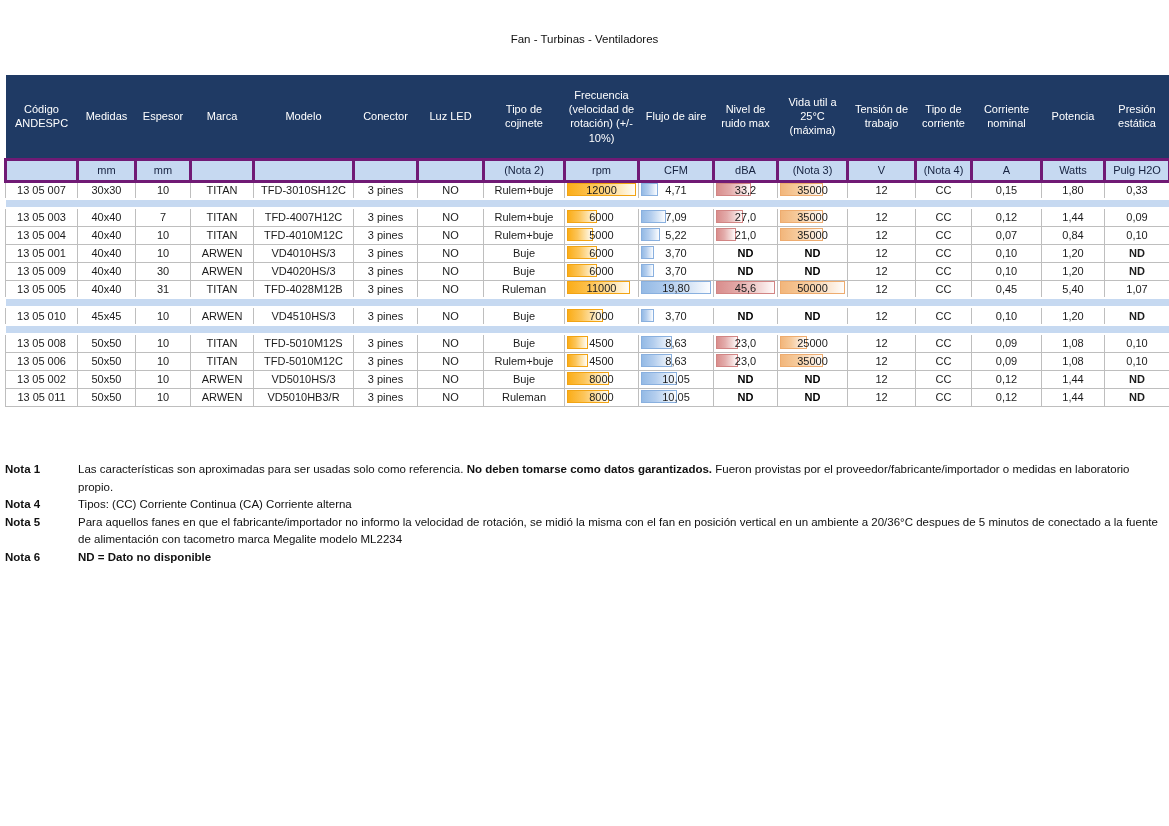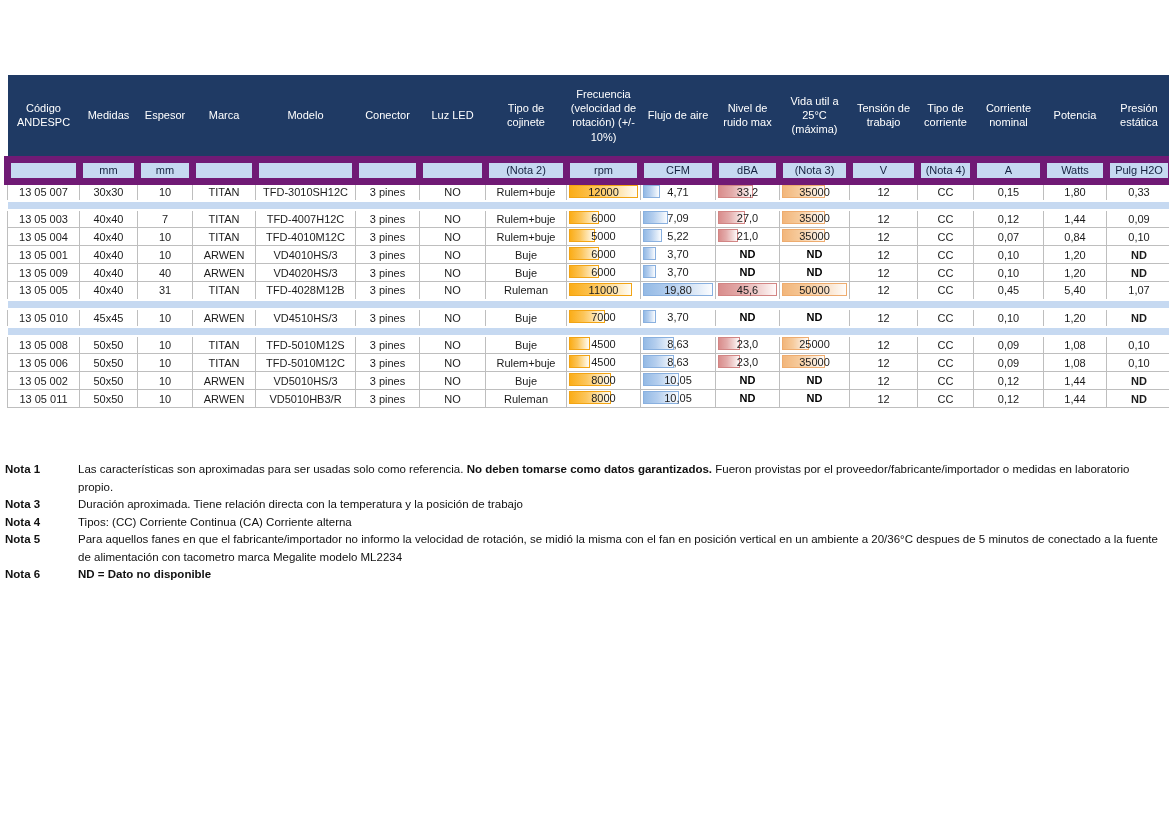--- a/index.html
+++ b/index.html
@@ -19,21 +19,21 @@
   }
   table.spec th{
     background:var(--header-bg);color:var(--header-text);font-weight:normal;
     height:84px;vertical-align:middle;text-align:center;padding:2px 3px;line-height:1.3;border:0;
   }
   table.spec td{
     height:18px;text-align:center;vertical-align:middle;padding:0 2px;
     border:1px solid var(--grid);color:#1c1c1c;white-space:nowrap;
   }
   tr.units td{
-    background:var(--band);height:22px;border:7px solid #701a75;color:#15213f;
+    background:var(--band);height:22px;border:3px solid #701a75;color:#15213f;
   }
   tr.sep td{
     background:var(--band);height:9px;border-left:1px solid #fff;border-right:1px solid #fff;
     border-top:2px solid #FFFFFF;border-bottom:2px solid #FFFFFF;padding:0;
   }
   .nd{font-weight:bold;color:#000;}
   .barwrap{position:relative;width:100%;height:15px;}
   .bar{position:absolute;left:0;top:0;height:13px;z-index:0;}
   .bar-rpm {background:linear-gradient(90deg,#FBAD18 0%,#FCC55A 40%,#FEE9BC 78%,#FFFDF8 100%);border:1px solid #F2A414;}
   .bar-cfm {background:linear-gradient(90deg,#94BAE5 0%,#B4CEEE 40%,#E0EBF8 78%,#FCFDFF 100%);border:1px solid #89B0DF;}
@@ -42,20 +42,21 @@
   .val{position:relative;z-index:1;display:block;line-height:15px;text-align:center;}
   .notes{position:absolute;left:5px;top:461px;width:1161px;font-size:11.5px;line-height:17.5px;color:#111;}
   .note{display:flex;align-items:flex-start;}
   .note-label{width:73px;flex:none;font-weight:bold;}
   .note-text{flex:1;}
 </style>
 </head>
 <body>
 
 <div class="titles">
+  <div>Fan - Turbinas - Ventiladores</div>
 </div>
 
 <table class="spec">
   <colgroup>
     <col style="width:72px">
       <col style="width:58px">
       <col style="width:55px">
       <col style="width:63px">
     <col style="width:100px">
       <col style="width:64px">
@@ -267,21 +268,21 @@
         </td>
         <td>12</td>
         <td>CC</td>
         <td>0,10</td>
         <td>1,20</td>
         <td class="nd">ND</td>
       </tr>
       <tr>
         <td>13 05 009</td>
         <td>40x40</td>
-        <td>40</td>
+        <td>30</td>
         <td>ARWEN</td>
         <td>VD4020HS/3</td>
         <td>3 pines</td>
         <td>NO</td>
         <td>Buje</td>
         <td>
           <div class="barwrap">
             <div class="bar bar-rpm" style="width: 44%;"></div>
             <span class="val">6000</span>
           </div>
@@ -542,24 +543,20 @@
         <td>1,44</td>
         <td class="nd">ND</td>
       </tr>
     </tbody>
 </table>
 
 <div class="notes">
   <div class="note">
     <div class="note-label">Nota 1</div>
     <div class="note-text"><span>Las características son aproximadas para ser usadas solo como referencia. </span><b>No deben tomarse como datos garantizados.</b><span> Fueron provistas por el proveedor/fabricante/importador o medidas en laboratorio propio.</span></div>
-  </div>
-  <div class="note">
-    <div class="note-label">Nota 3</div>
-    <div class="note-text"><span>Duración aproximada. Tiene relación directa con la temperatura y la posición de trabajo</span></div>
   </div>
   <div class="note">
     <div class="note-label">Nota 4</div>
     <div class="note-text"><span>Tipos: (CC) Corriente Continua (CA) Corriente alterna</span></div>
   </div>
   <div class="note">
     <div class="note-label">Nota 5</div>
     <div class="note-text"><span>Para aquellos fanes en que el fabricante/importador no informo la velocidad de rotación, se midió la misma con el fan en posición vertical en un ambiente a 20/36°C despues de 5 minutos de conectado a la fuente de alimentación con tacometro marca Megalite modelo ML2234</span></div>
   </div>
   <div class="note">

